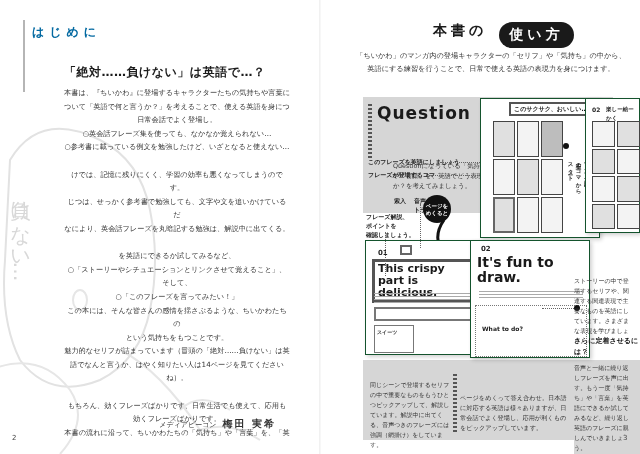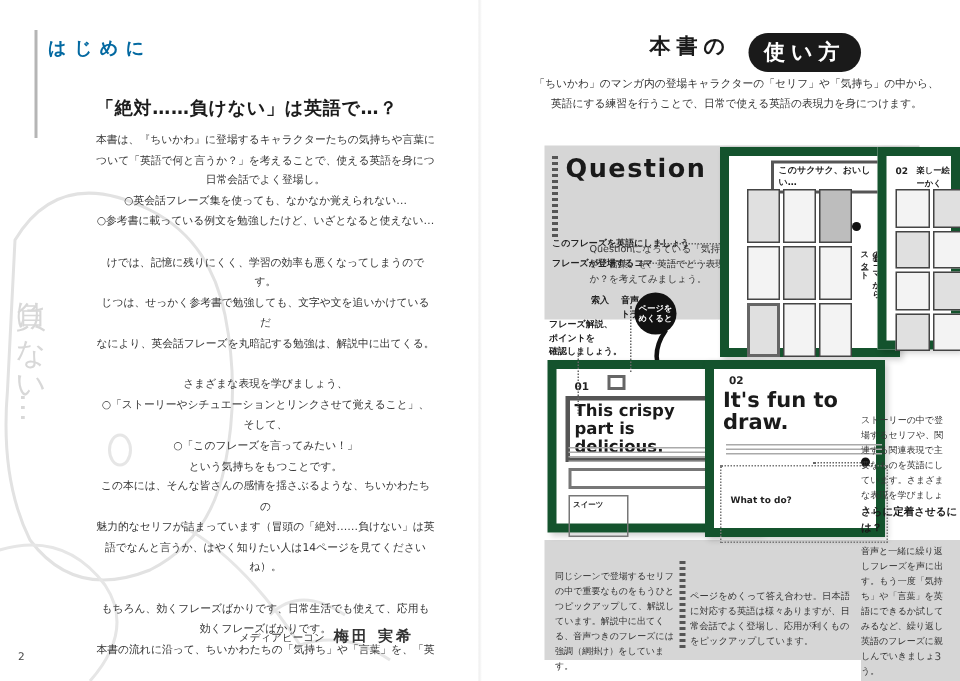--- a/index.html
+++ b/index.html
@@ -43,21 +43,21 @@
   .q-label { position: absolute; left: 48px; font-size: 6px; font-weight: bold; color: #222; }
   .dots-h { position: absolute; height: 0; border-top: 1px dotted #666; }
   .dots-v { position: absolute; width: 0; border-left: 1px dotted #666; }
   .dot { position: absolute; width: 6px; height: 6px; background: #111; border-radius: 50%; }
 
   .small-label { position: absolute; font-size: 6px; color: #222; line-height: 9px; font-weight: bold; }
 
   .bubble { position: absolute; left: 103px; top: 195px; width: 28px; height: 28px; background: #111; border-radius: 50%; color: #fff; font-size: 5.5px; text-align: center; padding-top: 8px; line-height: 7px; font-weight: bold; }
   .arrow { position: absolute; left: 110px; top: 220px; }
 
-  .book { position: absolute; background: #fff; border: 6px solid #14532d; box-shadow: 2px 2px 4px rgba(0,0,0,0.18); }
+  .book { position: absolute; background: #fff; border: 1px solid #14532d; box-shadow: 2px 2px 4px rgba(0,0,0,0.18); }
   .page-a { left: 45px; top: 240px; width: 142px; height: 115px; }
   .page-b { left: 160px; top: 98px; width: 120px; height: 140px; }
   .page-c { left: 150px; top: 240px; width: 120px; height: 118px; }
   .page-d { left: 265px; top: 98px; width: 55px; height: 135px; }
 
   .phrase-box { position: absolute; border: 3px solid #555; padding: 1px 3px; font-weight: bold; font-size: 11px; line-height: 12px; color: #1a1a1a; background: #fff; font-family: "DejaVu Sans", sans-serif; }
   .phrase-plain { position: absolute; font-weight: bold; font-size: 14px; line-height: 15px; color: #1a1a1a; }
 
   .manga-grid { position: absolute; display: grid; gap: 2px; }
   .panel { border: 1px solid #444; background: #f3f3f3; }
@@ -97,26 +97,26 @@
         <p>本書は、『ちいかわ』に登場するキャラクターたちの気持ちや言葉に</p>
         <p>ついて「英語で何と言うか？」を考えることで、使える英語を身につ</p>
         <p>日常会話でよく登場し。</p>
         <p>○英会話フレーズ集を使っても、なかなか覚えられない…</p>
         <p>○参考書に載っている例文を勉強したけど、いざとなると使えない…</p>
         <div class="gap"></div>
         <p>けでは、記憶に残りにくく、学習の効率も悪くなってしまうのです。</p>
         <p>じつは、せっかく参考書で勉強しても、文字や文を追いかけているだ</p>
         <p>なにより、英会話フレーズを丸暗記する勉強は、解説中に出てくる。</p>
         <div class="gap"></div>
-        <p>さまざまな表現を学びましょう、</p>
+        <p>を英語にできるか試してみるなど、</p>
         <p>○「ストーリーやシチュエーションとリンクさせて覚えること」、</p>
         <p>そして、</p>
         <p>○「このフレーズを言ってみたい！」</p>
+        <p>この本には、そんな皆さんの感情を揺さぶるような、ちいかわたちの</p>
         <p>という気持ちをもつことです。</p>
-        <p>この本には、そんな皆さんの感情を揺さぶるような、ちいかわたちの</p>
         <p>魅力的なセリフが詰まっています（冒頭の「絶対……負けない」は英</p>
         <p>語でなんと言うか、はやく知りたい人は14ページを見てくださいね）。</p>
         <div class="gap"></div>
         <p>もちろん、効くフレーズばかりです、日常生活でも使えて、応用も</p>
         <p>効くフレーズばかりです。</p>
         <p>本書の流れに沿って、ちいかわたちの「気持ち」や「言葉」を、「英</p>
       </div>
 
     <div class="signature">
       <span>メディアビーコン</span><span class="name">梅田 実希</span>

